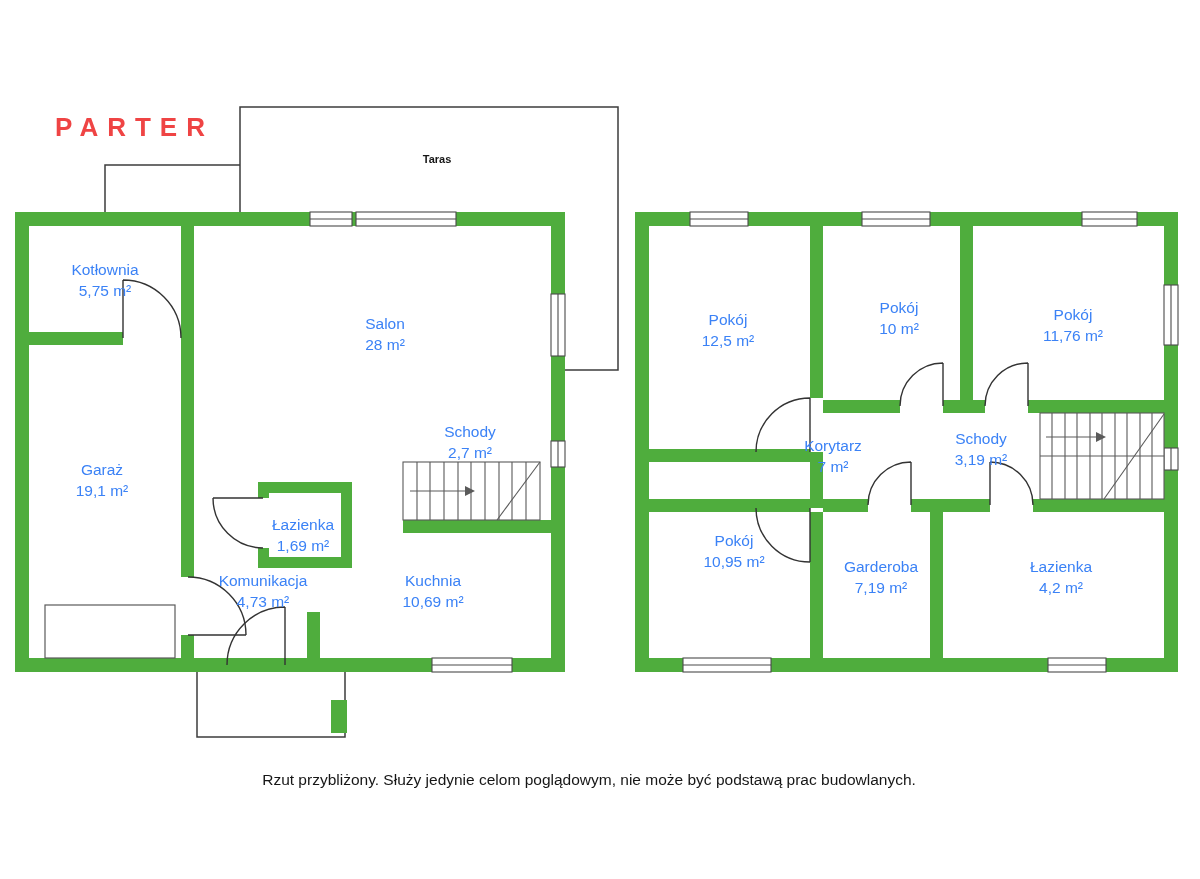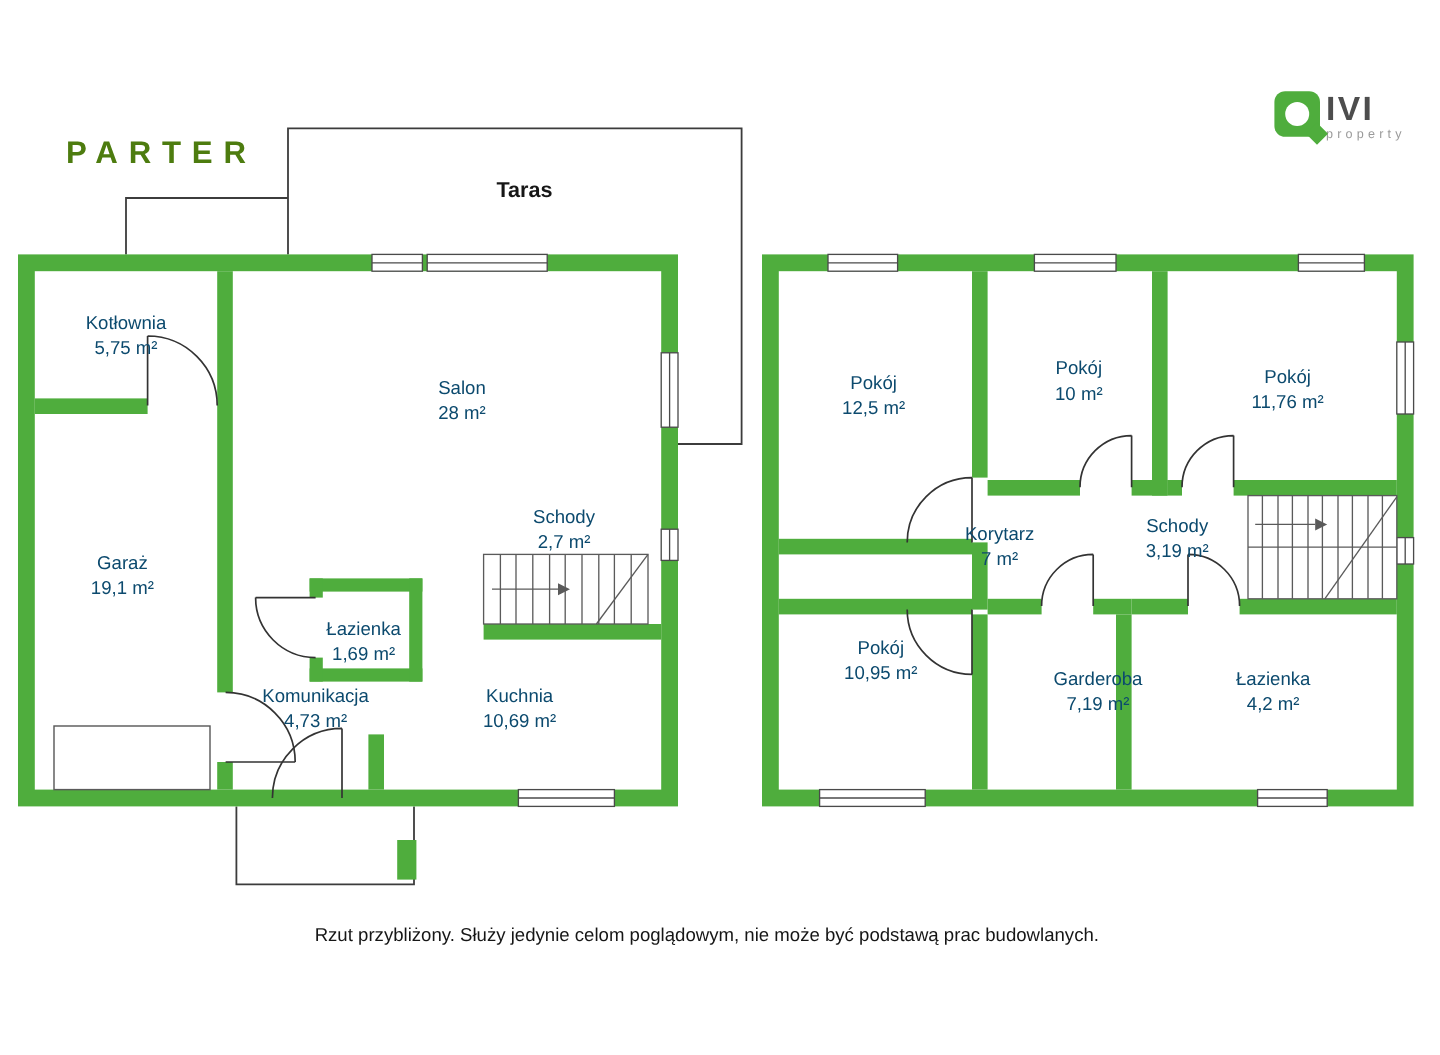--- a/index.html
+++ b/index.html
@@ -13,26 +13,26 @@
   .wallstroke{fill:none;stroke:var(--wall-green);stroke-width:14}
   .thinline path{fill:none;stroke:#3c3c3c;stroke-width:1.5}
   .window rect{fill:#ffffff;stroke:#4a4a4a;stroke-width:1.1}
   .window line{stroke:#4a4a4a;stroke-width:1.1}
   .door path{fill:none;stroke:#333333;stroke-width:1.4}
   .stairs rect{fill:#ffffff;stroke:#5a5a5a;stroke-width:1.1}
   .stairs path,.stairs line{fill:none;stroke:#5a5a5a;stroke-width:1.1}
   .stairs .arrowhead{fill:#5a5a5a;stroke:none}
   .thinrect{fill:none;stroke:#5a5a5a;stroke-width:1.2}
 
-  .floor-title{position:absolute;z-index:2;font-size:26px;font-weight:bold;letter-spacing:9px;color:#4d7c0f;white-space:nowrap}
+  .floor-title{position:absolute;z-index:2;font-size:26px;font-weight:bold;letter-spacing:9px;color:#ef4444;white-space:nowrap}
   .title-parter{left:55px;top:112px}
   .title-pietro{left:678px;top:148px}
 
-  .room-label{position:absolute;z-index:2;transform:translate(-50%,-50%);display:flex;flex-direction:column;align-items:center;text-align:center;font-size:15.5px;line-height:21px;white-space:nowrap;color:#0c4a6e}
-  .taras-label{position:absolute;z-index:2;transform:translate(-50%,-50%);font-size:18px;font-weight:bold;color:#161616;white-space:nowrap}
+  .room-label{position:absolute;z-index:2;transform:translate(-50%,-50%);display:flex;flex-direction:column;align-items:center;text-align:center;font-size:15.5px;line-height:21px;white-space:nowrap;color:#3b82f6}
+  .taras-label{position:absolute;z-index:2;transform:translate(-50%,-50%);font-size:11px;font-weight:bold;color:#161616;white-space:nowrap}
 
   .disclaimer{position:absolute;z-index:2;left:0;top:771px;width:1178px;text-align:center;font-size:15.5px;color:#161616}
 
   .logo{position:absolute;z-index:2;left:1062px;top:76px;display:flex;align-items:flex-start;gap:5px}
   .logo-mark{position:relative;width:38px;height:38px;background:var(--wall-green);border-radius:9px}
   .logo-mark::before{content:"";position:absolute;left:9px;top:9px;width:20px;height:20px;background:#fff;border-radius:50%}
   .logo-mark::after{content:"";position:absolute;right:-4px;bottom:-4px;width:13px;height:13px;background:var(--wall-green);transform:rotate(45deg)}
   .logo-text{display:flex;flex-direction:column}
   .logo-brand{font-size:28px;font-weight:bold;color:#4d4d4d;line-height:30px;letter-spacing:2px}
   .logo-sub{font-size:10.5px;color:#9a9a9a;letter-spacing:3.5px}
@@ -228,32 +228,25 @@
     <span>7 m²</span>
   </div>
   <div class="room-label" style="left:981px;top:449px">
     <span>Schody</span>
     <span>3,19 m²</span>
   </div>
   <div class="room-label" style="left:734px;top:551px">
     <span>Pokój</span>
     <span>10,95 m²</span>
   </div>
-  <div class="room-label" style="left:915px;top:577px">
+  <div class="room-label" style="left:881px;top:577px">
     <span>Garderoba</span>
     <span>7,19 m²</span>
   </div>
   <div class="room-label" style="left:1061px;top:577px">
     <span>Łazienka</span>
     <span>4,2 m²</span>
   </div>
 
-  <div class="logo">
-    <div class="logo-mark"></div>
-    <div class="logo-text">
-      <span class="logo-brand">IVI</span>
-      <span class="logo-sub">property</span>
-    </div>
-  </div>
 
   <div class="disclaimer">Rzut przybliżony. Służy jedynie celom poglądowym, nie może być podstawą prac budowlanych.</div>
 
 </div>
 
 </body></html>

